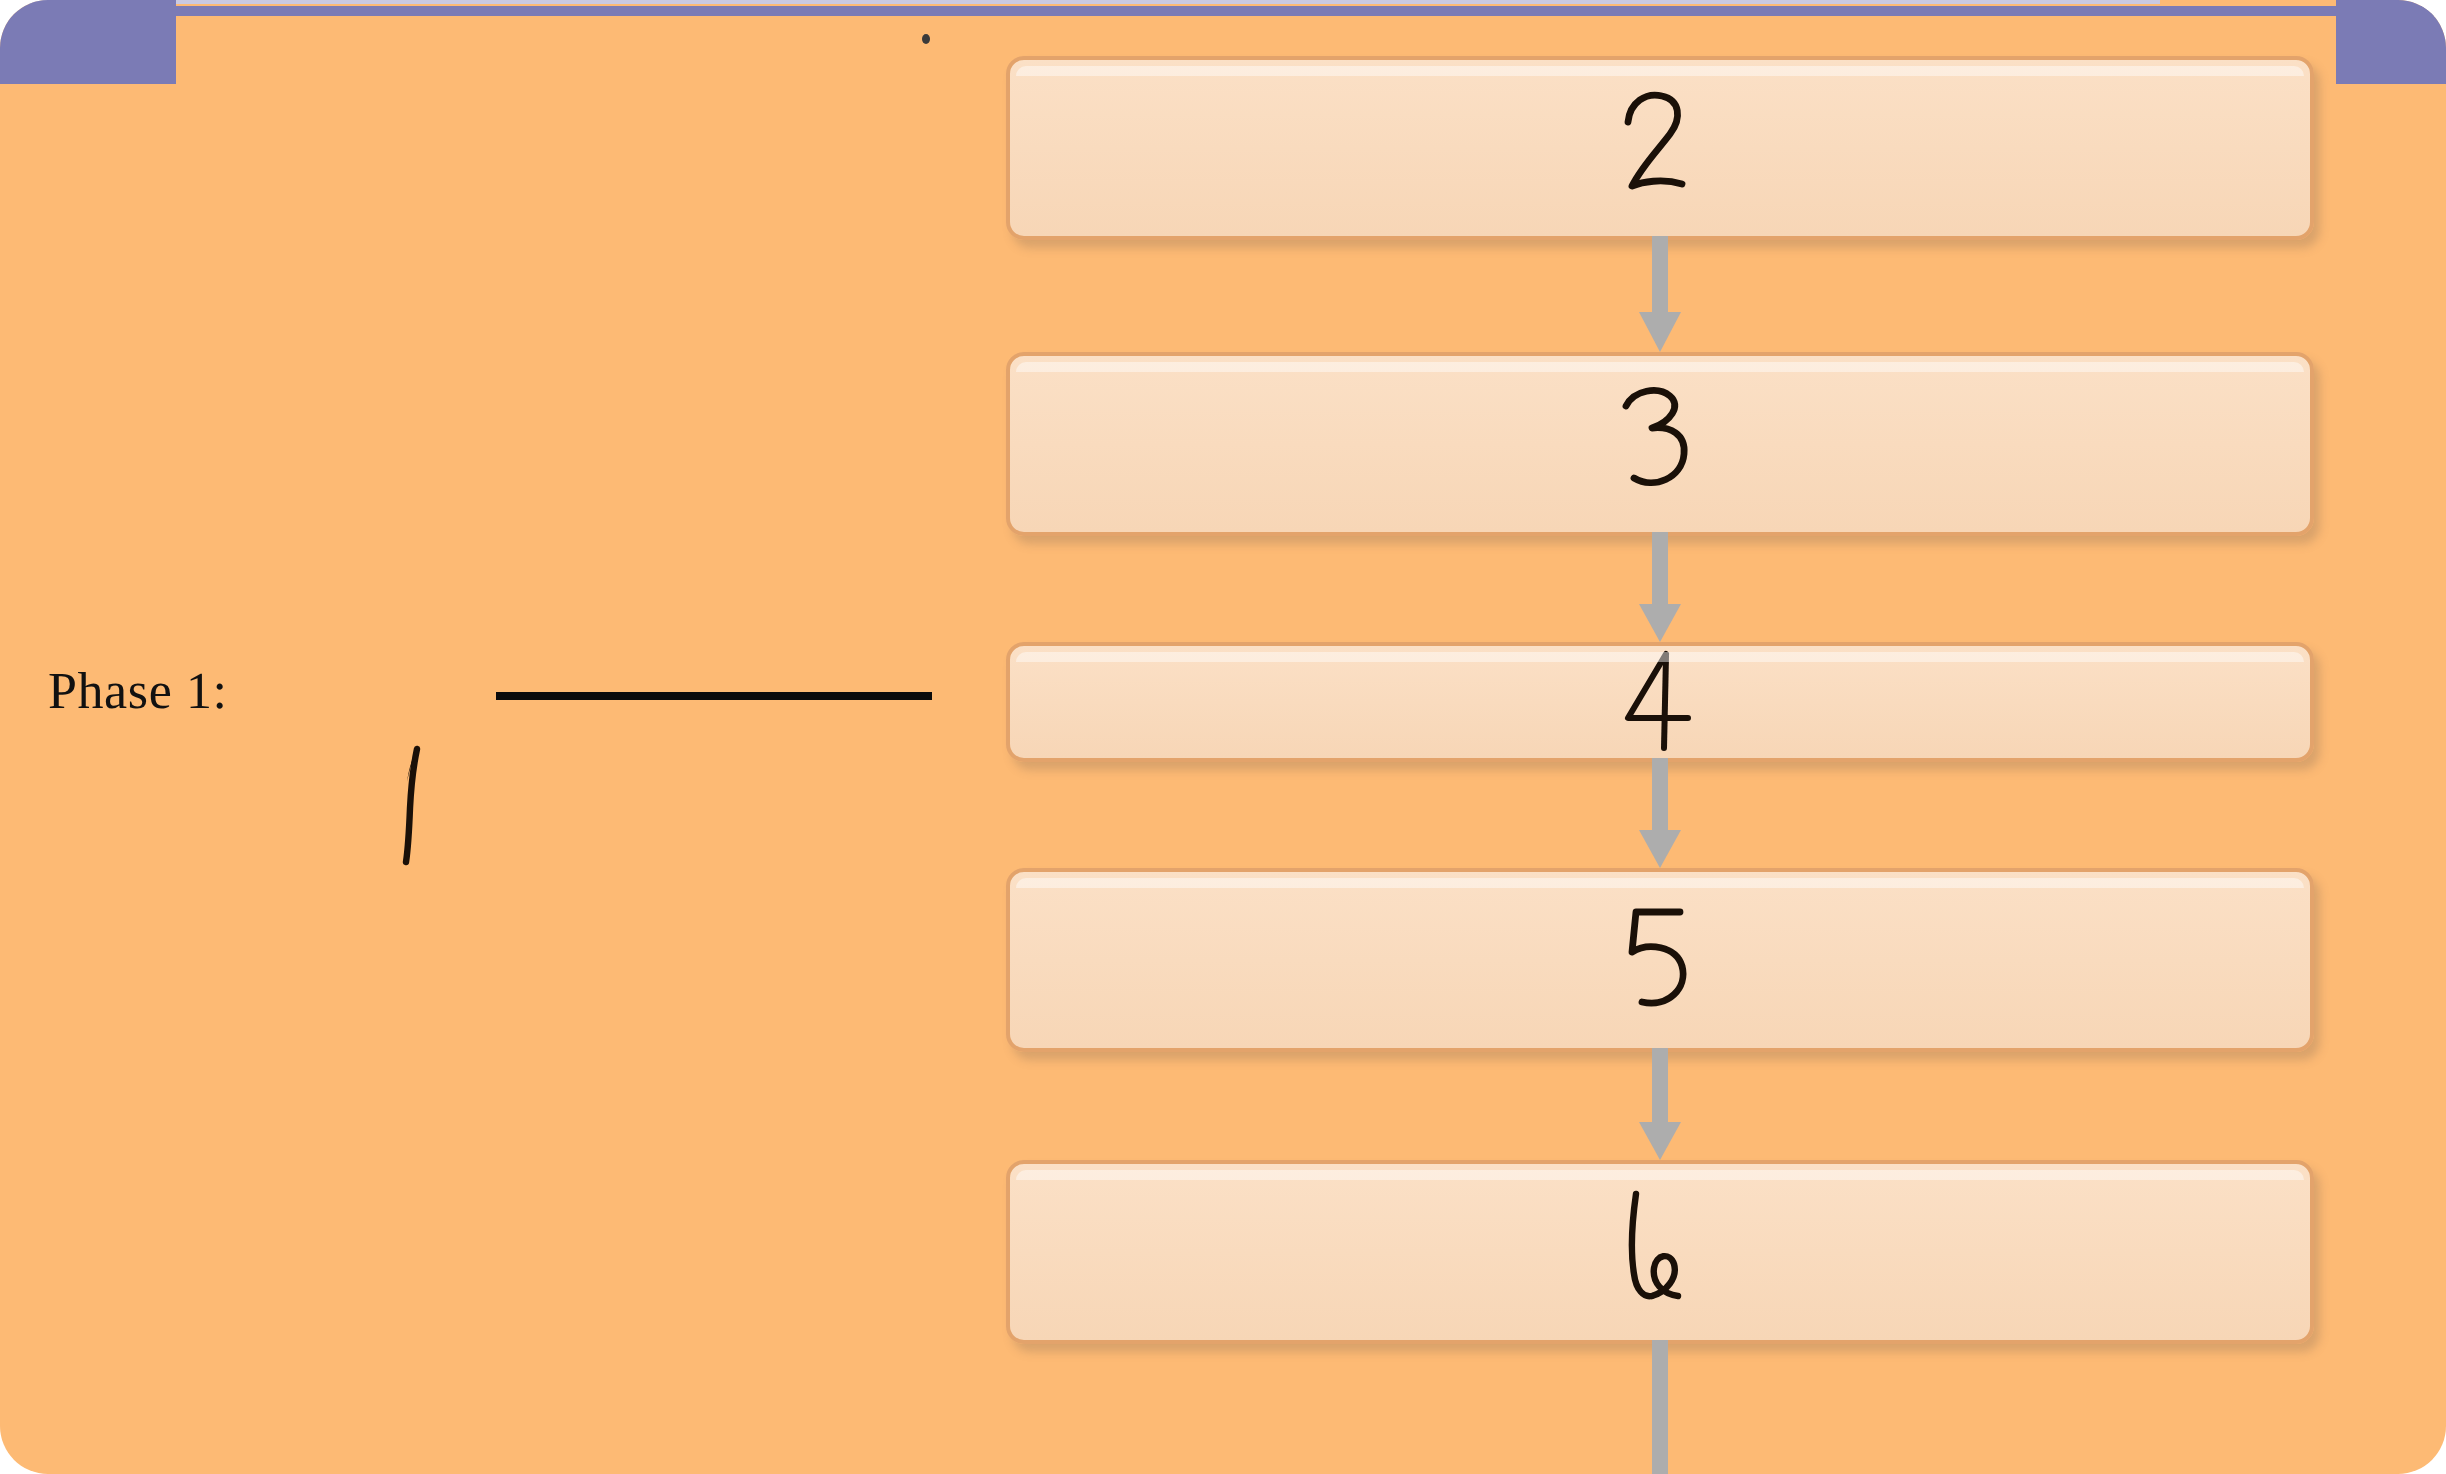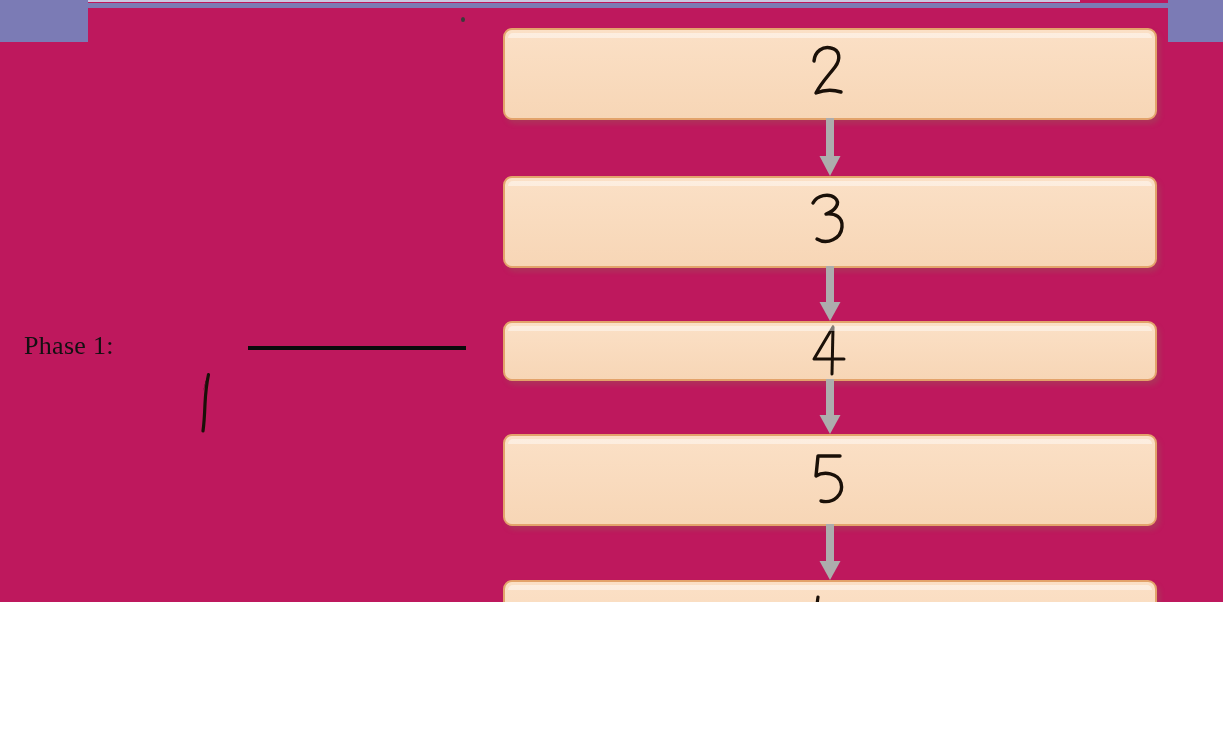--- a/index.html
+++ b/index.html
@@ -14,23 +14,24 @@
     font-family: "Liberation Serif", serif;
     overflow: hidden;
     position: relative;
   }
 
   #stage {
     position: absolute;
     left: 0;
     top: 0;
     width: 1223px;
-    height: 602px;
-    background: #be185d;
+    height: 737px;
+    background: #fdba74;
     overflow: hidden;
+    border-radius: 24px;
   }
 
   
   .deco-bar {
     position: absolute;
     background: #7B7BB5;
   }
   .deco-block-left {
     left: 0;
     top: 0;

